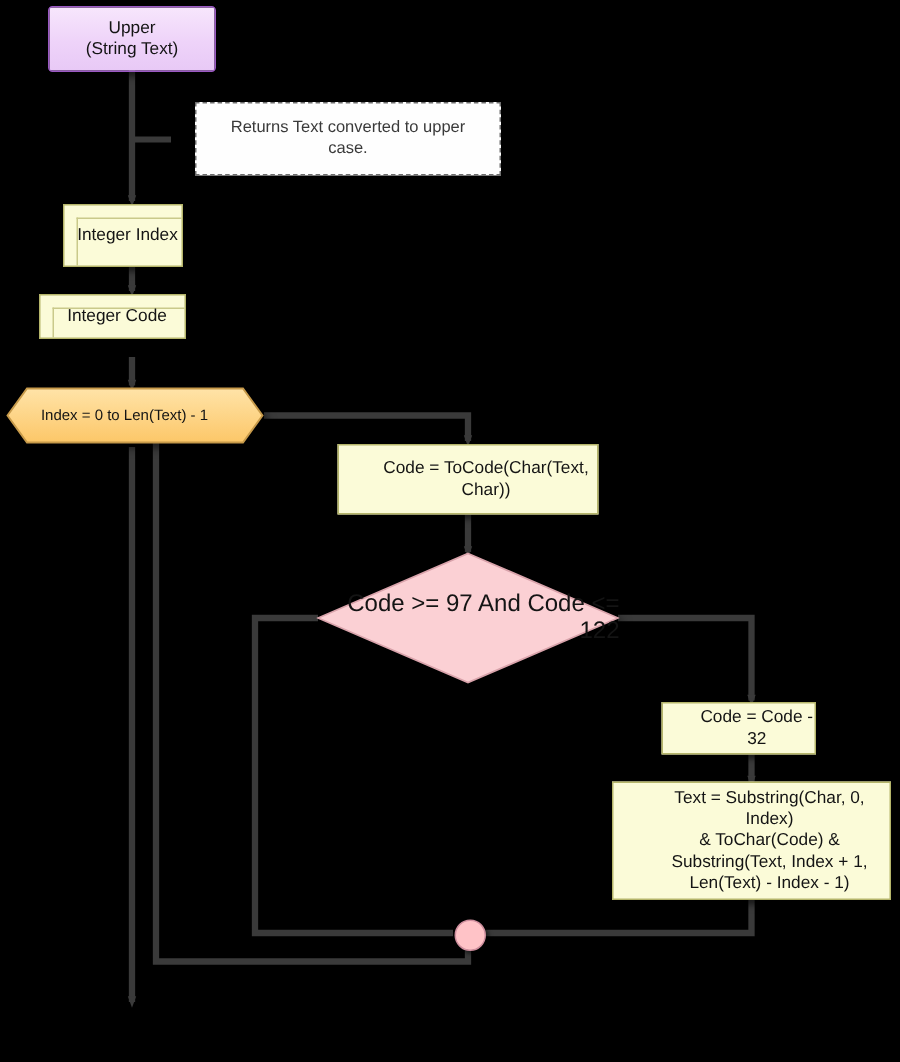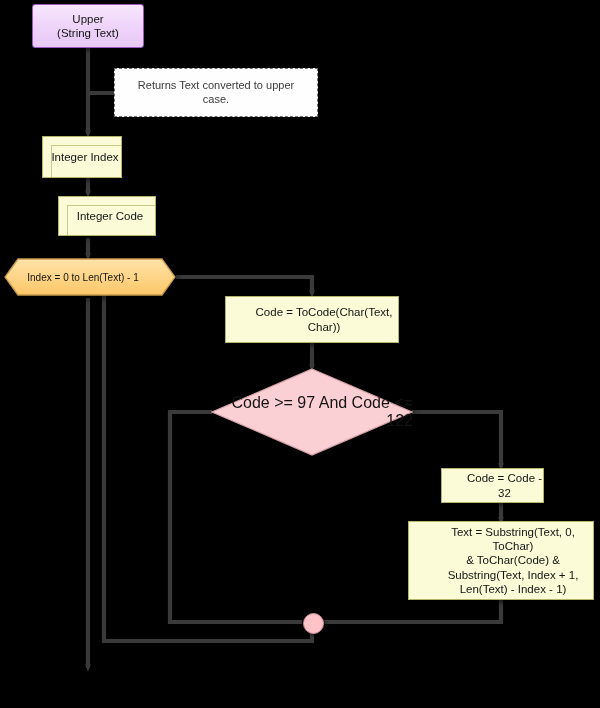--- a/index.html
+++ b/index.html
@@ -35,21 +35,21 @@
         padding-right:14px;box-sizing:border-box;}
 
   
   .dmdwrap{position:absolute;filter:drop-shadow(3px 3px 3px rgba(0,0,0,.55));}
   .dmdwrap .lbl{position:absolute;inset:0;display:flex;align-items:center;
         justify-content:center;font-size:16px;color:#141414;text-align:right;}
 
   
   .note{border:1.6px dashed #6e6e6e;background:#fefefe;color:#3a3a3a;
         box-shadow:3px 3px 4px rgba(0,0,0,.5);font-size:11px;
-        padding:6px 10px;}
+        padding:6px 10px;margin-left:16px;}
 
   
   .merge{position:absolute;border-radius:50%;
          border:1.3px solid #cf8f9e;background:#ffc3c7;
          box-shadow:2px 2px 3px rgba(0,0,0,.55);}
 </style>
 </head>
 <body>
 
 <div id="canvas">
@@ -95,21 +95,21 @@
 
   <div class="node note" style="left:114px;top:68px;width:204px;height:49px;">
     <span>Returns Text converted to upper case.</span>
   </div>
 
   <div class="node decl" style="left:42px;top:136px;width:80px;height:42px;position:absolute;">
     <span class="inner"></span>
     <span class="txt">Integer Index</span>
   </div>
 
-  <div class="node decl" style="left:58px;top:196px;width:98px;height:40px;position:absolute;">
+  <div class="node decl" style="left:26px;top:196px;width:98px;height:30px;position:absolute;">
     <span class="inner"></span>
     <span class="txt">Integer Code</span>
   </div>
 
   <div class="loopwrap" style="left:4px;top:258px;width:172px;height:38px;">
     <svg width="172" height="38" viewBox="0 0 172 38" xmlns="http://www.w3.org/2000/svg">
       <defs>
         <linearGradient id="lg" x1="0" y1="0" x2="0" y2="1">
           <stop offset="0" stop-color="#ffe3a8"></stop>
             <stop offset="1" stop-color="#fcc768"></stop>
@@ -130,21 +130,21 @@
       <path d="M101,1 L201,44 L101,87 L1,44 z" fill="#fbd0d4" stroke="#d9a3ab" stroke-width="1.2"></path>
     </svg>
     <span class="lbl">Code &gt;= 97 And Code &lt;= 122</span>
   </div>
 
   <div class="node proc" style="left:441px;top:468px;width:103px;height:35px;">
     <span>Code = Code - 32</span>
   </div>
 
   <div class="node proc" style="left:408px;top:521px;width:186px;height:79px;flex-direction:column;">
-    <span>Text = Substring(Text, 0, ToChar)</span>
+    <span>Text = Substring(Char, 0, Index)</span>
     <span>&amp; ToChar(Code) &amp;</span>
     <span>Substring(Text, Index + 1,</span>
     <span>Len(Text) - Index - 1)</span>
   </div>
 
   <div class="merge" style="left:303px;top:613px;width:19px;height:19px;"></div>
 
 
 </div>
 

